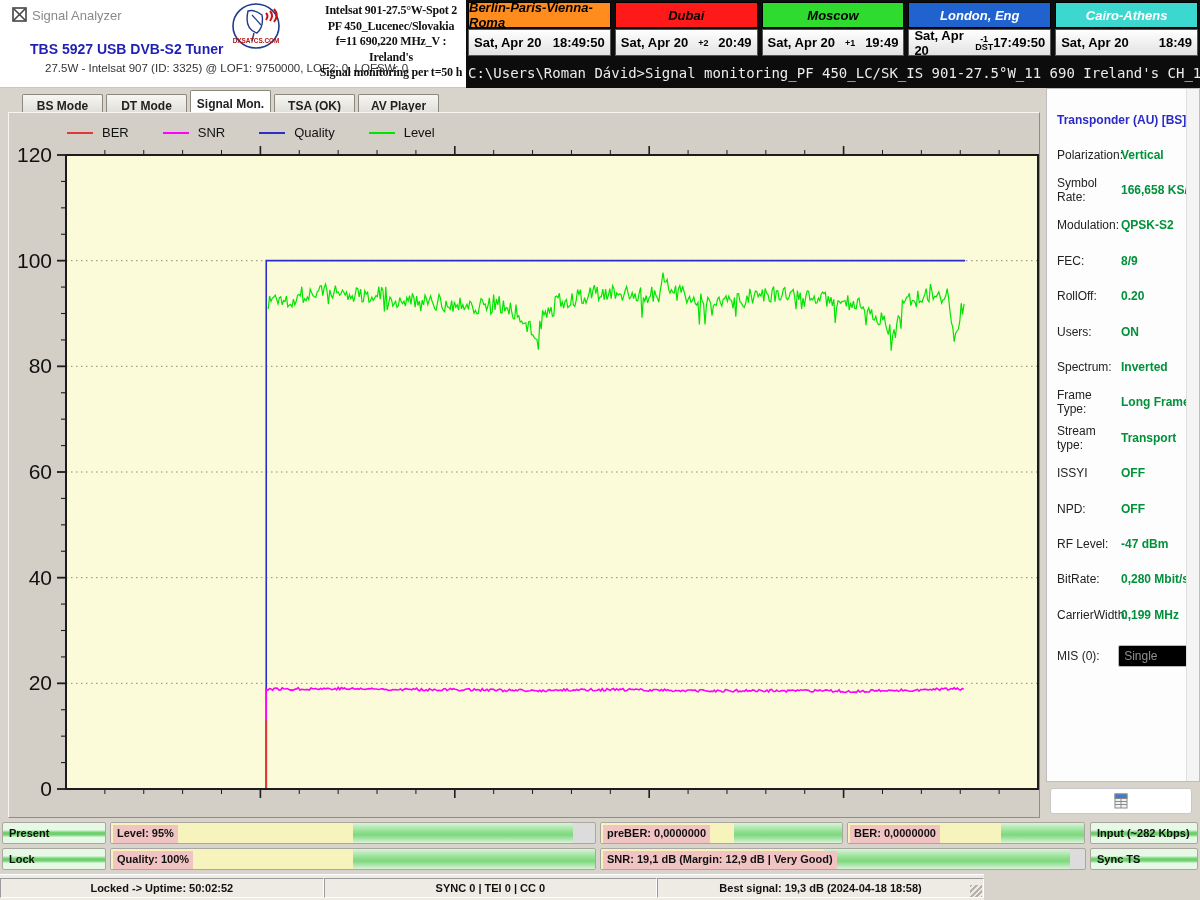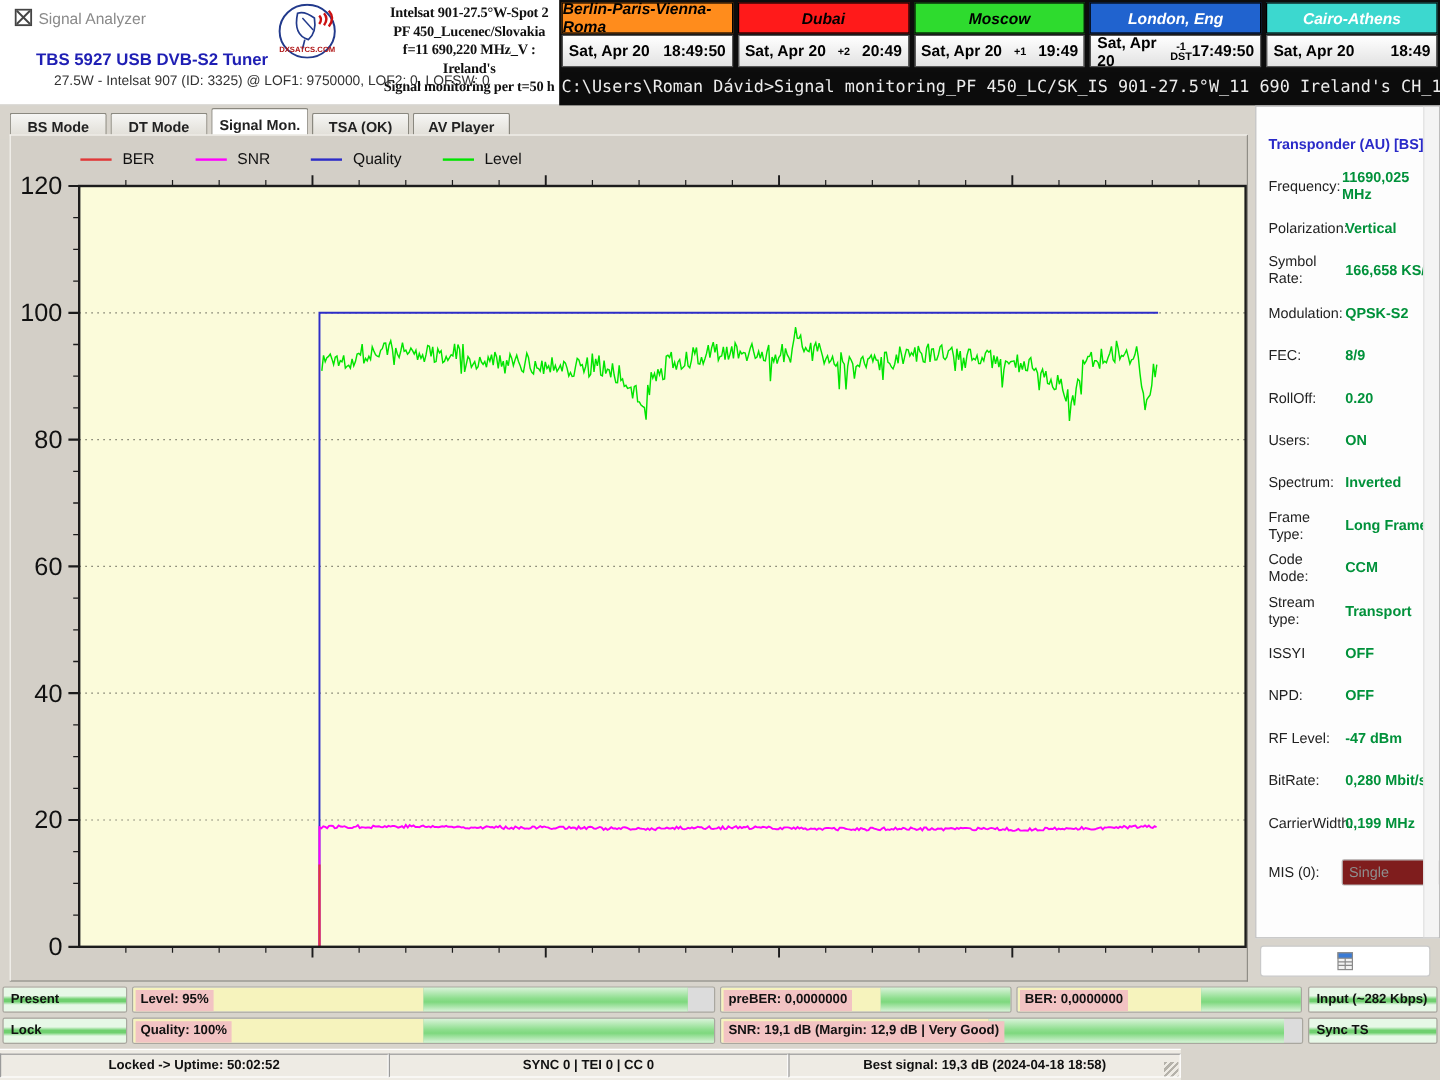--- a/index.html
+++ b/index.html
@@ -22,21 +22,21 @@
   .clock-head { height:26px; display:flex; align-items:center; justify-content:center;
                 font-size:13px; font-weight:bold; font-style:italic; border:1px solid #000; }
   .clock-cell { height:27px; margin-top:1px; background:linear-gradient(180deg,#ffffff,#e2e2e2);
                 display:flex; align-items:center; justify-content:space-between; padding:0 5px;
                 font-size:13px; font-weight:bold; color:#000; border:1px solid #555; }
   .clock-offset { font-size:9px; line-height:8px; text-align:center; font-weight:bold; }
   .terminal { position:absolute; left:2px; top:60px; width:730px; height:26px; background:#0c0c0c;
               color:#ececec; font-family:"DejaVu Sans Mono", monospace; font-size:14px; line-height:26px; white-space:nowrap; }
 
   
-  .tabbar { position:absolute; left:0; top:88px; width:1046px; height:28px; background:#d8d4cc; display:flex; align-items:flex-end; padding-left:8px; gap:3px; }
+  .tabbar { position:absolute; left:0; top:88px; width:1046px; height:28px; background:#d8d4cc; display:flex; align-items:flex-end; padding-left:22px; gap:3px; }
   .tab { width:81px; height:22px; background:linear-gradient(180deg,#f6f6f4,#dddad2);
          border:1px solid #8a887f; border-bottom:none; border-radius:2px 2px 0 0;
          font-size:12px; font-weight:bold; color:#222; display:flex; align-items:center; justify-content:center; }
   .tab.active { background:#ffffff; height:26px; font-weight:bold; }
 
   
   .chart-panel { position:absolute; left:8px; top:112px; width:1032px; height:706px; background:#d3cfc7;
                  border-top:1px solid #f7f5f0; border-left:1px solid #f7f5f0; border-right:1px solid #8f8d86; border-bottom:1px solid #8f8d86; }
   .legend { position:absolute; left:58px; top:12px; display:flex; gap:34px; align-items:center; }
   .legend-item { display:flex; align-items:center; gap:9px; font-size:13px; color:#111; }
@@ -45,21 +45,21 @@
 
   
   .sidebar { position:absolute; left:1046px; top:88px; width:154px; height:694px; background:#fdfdfd; border:1px solid #bdbdbd; }
   .sb-scroll { position:absolute; right:0; top:0; width:13px; height:100%; background:#f4f4f4; border-left:1px solid #e0e0e0; }
   .sb-title { padding:6px 0 0 10px; font-size:12px; font-weight:bold; color:#2a2ac8;margin-top:18px; }
   .sb-rows { padding:10px 0 0 10px; }
   .sb-row { height:35.4px; display:flex; align-items:center; font-size:12px; }
   .sb-label { width:64px; color:#222; }
   .sb-value { font-weight:bold; color:#00913a; }
   .sb-mis { margin-top:12px; height:24px; display:flex; align-items:center; font-size:12px; }
-  .mis-select { width:84px; height:22px; border:1px solid #b8b8b8; border-radius:2px; background:#7f1d1d;
+  .mis-select { width:84px; height:22px; border:1px solid #b8b8b8; border-radius:2px; background:#000000;
                 display:flex; align-items:center; justify-content:space-between; padding:0 5px; color:#8f8f8f; font-size:12px; }
   .mis-chevron { font-size:9px; color:#9a9a9a; }
   .calc-button { position:absolute; left:1050px; top:788px; width:142px; height:26px; background:#ffffff;
                  border:1px solid #c9c9c9; border-radius:3px; display:flex; align-items:center; justify-content:center; }
 
   
   .meter { position:absolute; height:22px; border:1px solid #a9a79f; border-radius:2px; overflow:hidden; background:#dcdcdc; }
   .meter .zone { position:absolute; top:0; height:100%; }
   .meter .mlabel { position:absolute; left:2px; top:2px; height:18px; line-height:17px; padding:0 4px;
                    font-size:11px; font-weight:bold; color:#111; white-space:nowrap; z-index:2;text-align:right; }
@@ -270,24 +270,20 @@
       <line x1="951.24" y1="676" x2="951.24" y2="681" stroke="#1c1c1c" stroke-width="1"></line>
       <line x1="990.12" y1="37" x2="990.12" y2="42" stroke="#1c1c1c" stroke-width="1"></line>
       <line x1="990.12" y1="676" x2="990.12" y2="681" stroke="#1c1c1c" stroke-width="1"></line>
     </svg>
 </div>
 
 <div class="sidebar">
   <div class="sb-title">Transponder (AU) [BS]</div>
   <div class="sb-rows" id="sb-rows">
       <div class="sb-row">
-        <span class="sb-label">Frequency:</span>
-        <span class="sb-value">11690,025 MHz</span>
-      </div>
-      <div class="sb-row">
         <span class="sb-label">Polarization:</span>
         <span class="sb-value">Vertical</span>
       </div>
       <div class="sb-row">
         <span class="sb-label">Symbol Rate:</span>
         <span class="sb-value">166,658 KS/s</span>
       </div>
       <div class="sb-row">
         <span class="sb-label">Modulation:</span>
         <span class="sb-value">QPSK-S2</span>
@@ -304,24 +300,20 @@
         <span class="sb-label">Users:</span>
         <span class="sb-value">ON</span>
       </div>
       <div class="sb-row">
         <span class="sb-label">Spectrum:</span>
         <span class="sb-value">Inverted</span>
       </div>
       <div class="sb-row">
         <span class="sb-label">Frame Type:</span>
         <span class="sb-value">Long Frame</span>
-      </div>
-      <div class="sb-row">
-        <span class="sb-label">Code Mode:</span>
-        <span class="sb-value">CCM</span>
       </div>
       <div class="sb-row">
         <span class="sb-label">Stream type:</span>
         <span class="sb-value">Transport</span>
       </div>
       <div class="sb-row">
         <span class="sb-label">ISSYI</span>
         <span class="sb-value">OFF</span>
       </div>
       <div class="sb-row">

